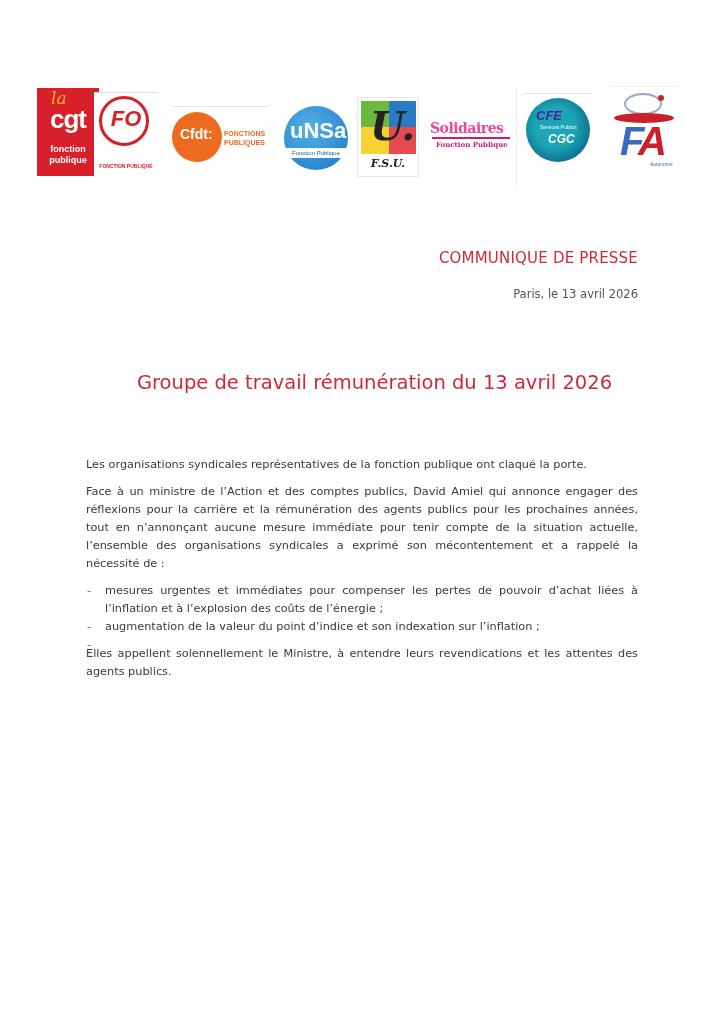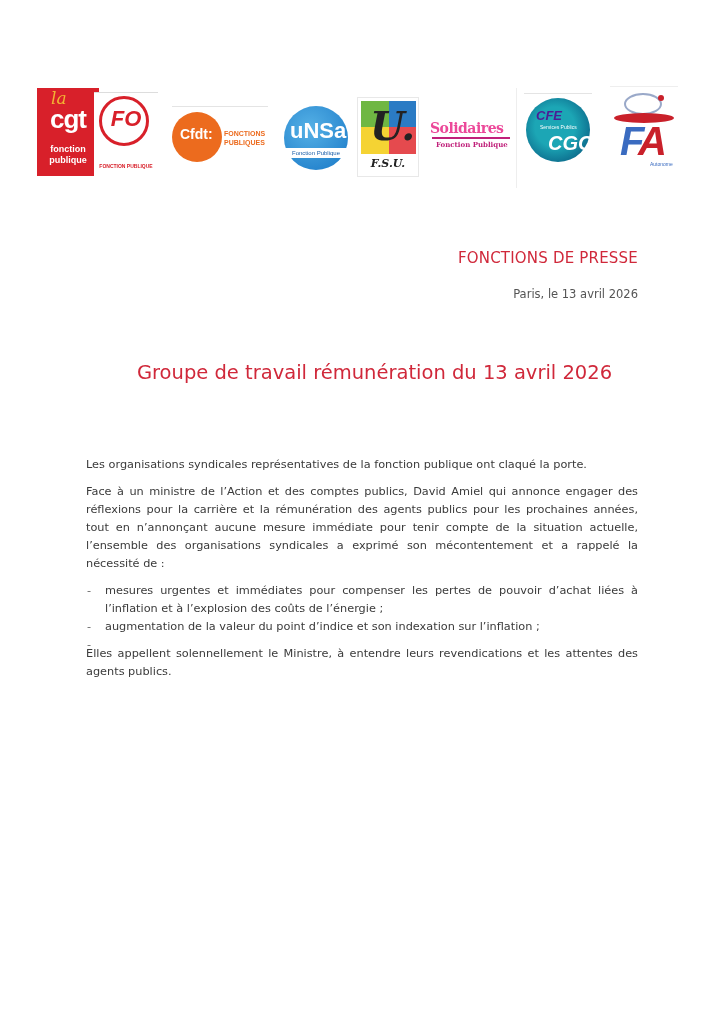--- a/index.html
+++ b/index.html
@@ -36,34 +36,34 @@
     
     .sol { left: 430px; top: 116px; width: 82px; height: 40px; }
     .sol .name { position: absolute; left: 0; top: 4px; font-family: "DejaVu Serif", serif; font-weight: bold; font-size: 14px; color: #ec4899; letter-spacing: -0.5px; }
     .sol .line { position: absolute; left: 2px; top: 21px; width: 78px; height: 2px; background: #c0207a; }
     .sol .sub { position: absolute; left: 6px; top: 24px; font-family: "DejaVu Serif", serif; font-weight: bold; font-size: 7px; color: #c0207a; }
     .sep { position: absolute; left: 516px; top: 88px; width: 1px; height: 100px; background: #eee; }
     
     .cfe { left: 524px; top: 93px; width: 68px; height: 76px; background: #fff; border-top: 1px solid #e4e4e4; }
     .cfe .circ { position: absolute; left: 2px; top: 4px; width: 64px; height: 64px; border-radius: 50%; background: radial-gradient(circle at 45% 45%, #1ca6b5 40%, #0d6e8e 75%, #c98a5c 77%); }
     .cfe .t1 { position: absolute; left: 12px; top: 14px; color: #4c1d95; font-weight: bold; font-size: 13px; font-style: italic; font-family: "Liberation Sans", sans-serif; }
-    .cfe .t2 { position: absolute; left: 24px; top: 38px; color: #fff; font-weight: bold; font-size: 20px; font-style: italic; font-family: "Liberation Sans", sans-serif; }
+    .cfe .t2 { position: absolute; left: 24px; top: 38px; color: #fff; font-weight: bold; font-size: 12px; font-style: italic; font-family: "Liberation Sans", sans-serif; }
     .cfe .t3 { position: absolute; left: 16px; top: 30px; color: #fff; font-size: 5px; font-family: "Liberation Sans", sans-serif; }
     
     .fa { left: 610px; top: 86px; width: 68px; height: 90px; background: #fff; border-top: 1px solid #eee; }
     .fa .swirl { position: absolute; left: 14px; top: 6px; width: 34px; height: 18px; border: 2px solid #9aa9c9; border-radius: 50%; }
     .fa .dot { position: absolute; left: 48px; top: 8px; width: 6px; height: 6px; border-radius: 50%; background: #c9202a; }
     .fa .disc { position: absolute; left: 4px; top: 26px; width: 60px; height: 10px; border-radius: 50%; background: #c9202a; }
     .fa .f { position: absolute; left: 10px; top: 32px; color: #3a6bc0; font-size: 40px; font-weight: bold; font-style: italic; font-family: "Liberation Sans", sans-serif; }
     .fa .a { position: absolute; left: 28px; top: 32px; color: #c9202a; font-size: 40px; font-weight: bold; font-style: italic; font-family: "Liberation Sans", sans-serif; }
     .fa .sub { position: absolute; left: 40px; top: 74px; color: #3a6bc0; font-size: 5px; font-family: "Liberation Sans", sans-serif; }
 
     .press { position: absolute; right: 86px; top: 249px; color: #d0283a; font-size: 15px; font-family: "DejaVu Sans", sans-serif; letter-spacing: 0.2px; }
     .date { position: absolute; right: 86px; top: 287px; color: #555; font-size: 11.5px; }
-    .title { position: absolute; left: 0; right: 0; top: 361px; text-align: center; color: #d0283a; font-size: 19.5px; padding-left: 25px; }
+    .title { position: absolute; left: 0; right: 0; top: 371px; text-align: center; color: #d0283a; font-size: 19.5px; padding-left: 25px; }
     .body { position: absolute; left: 86px; width: 552px; top: 456px; font-size: 11.3px; line-height: 18px; color: #3a3a3a; }
     .body p { margin: 0 0 9px 0; text-align: justify; }
     .body ul { list-style: none; margin: 0 0 9px 0; padding: 0; }
     .body li { position: relative; padding-left: 19px; text-align: justify; }
     .body li .dash { position: absolute; left: 1px; top: 0; color: #666; }
   </style>
 </head>
 <body>
 
 <div class="logo cgt">
@@ -122,21 +122,21 @@
 
 <div class="logo fa">
   <div class="swirl"></div>
   <div class="dot"></div>
   <div class="disc"></div>
   <div class="f">F</div>
   <div class="a">A</div>
   <div class="sub">Autonome</div>
 </div>
 
-<div class="press">FONCTIONS DE PRESSE</div>
+<div class="press">COMMUNIQUE DE PRESSE</div>
 <div class="date">Paris, le 13 avril 2026</div>
 
 <h1 class="title" style="margin:0;font-weight:normal;">Groupe de travail rémunération du 13 avril 2026</h1>
 
 <div class="body">
   <p>Les organisations syndicales représentatives de la fonction publique ont claqué la porte.</p>
   <p>Face à un ministre de l’Action et des comptes publics, David Amiel qui annonce engager des réflexions pour la carrière et la rémunération des agents publics pour les prochaines années, tout en n’annonçant aucune mesure immédiate pour tenir compte de la situation actuelle, l’ensemble des organisations syndicales a exprimé son mécontentement et a rappelé la nécessité de :</p>
   <ul>
     <li><span class="dash">-</span><span>mesures urgentes et immédiates pour compenser les pertes de pouvoir d’achat liées à l’inflation et à l’explosion des coûts de l’énergie ;</span></li>
     <li><span class="dash">-</span><span>augmentation de la valeur du point d’indice et son indexation sur l’inflation ;</span></li>

